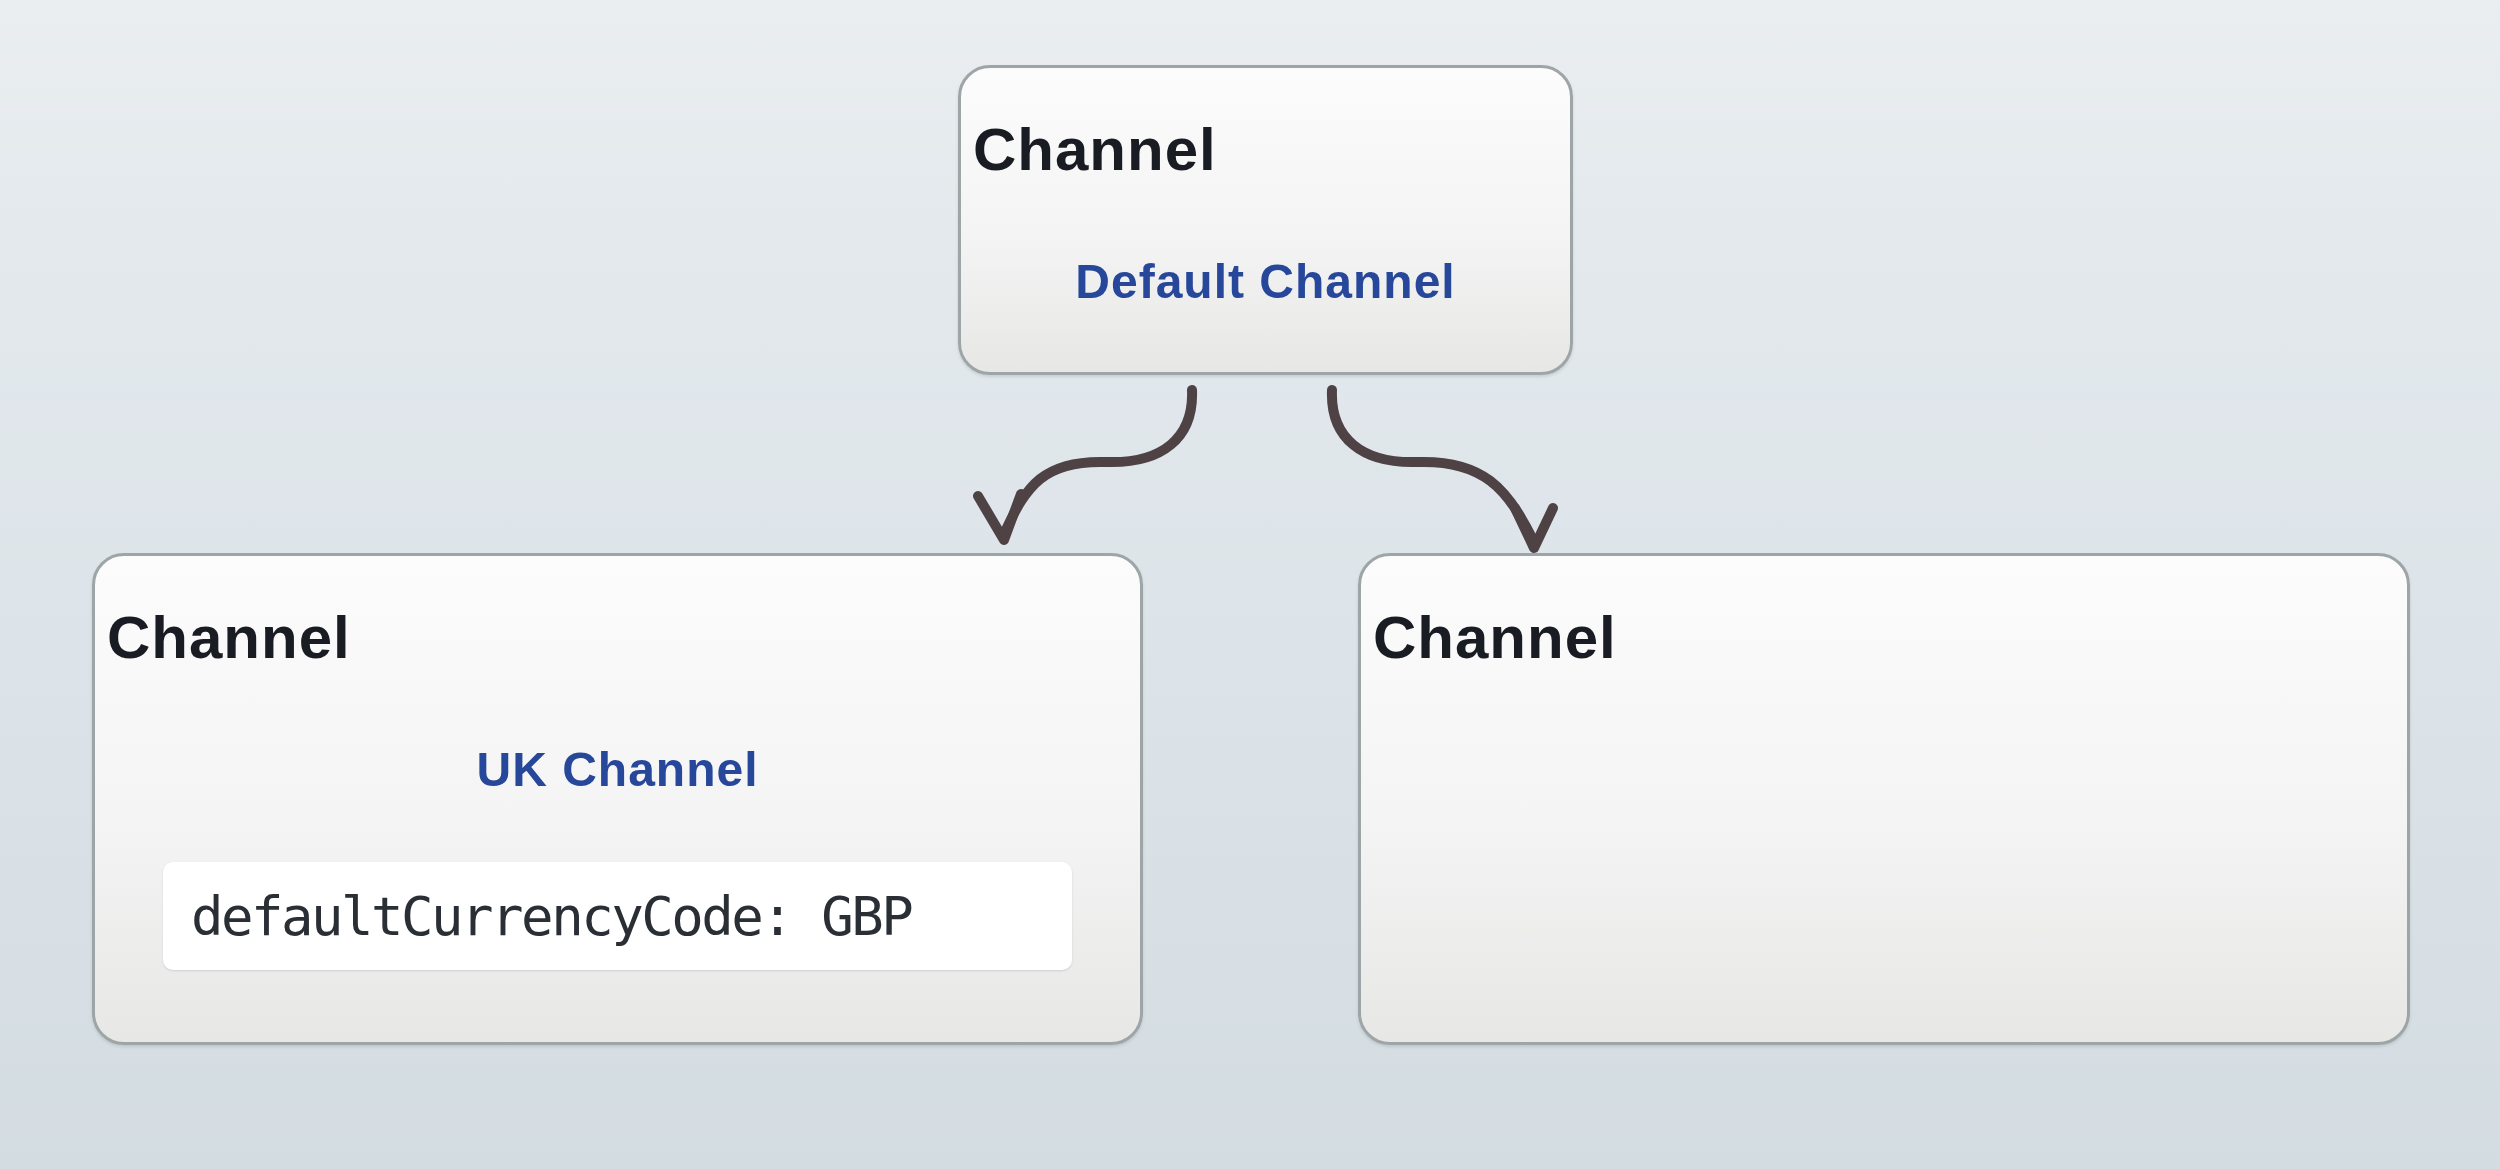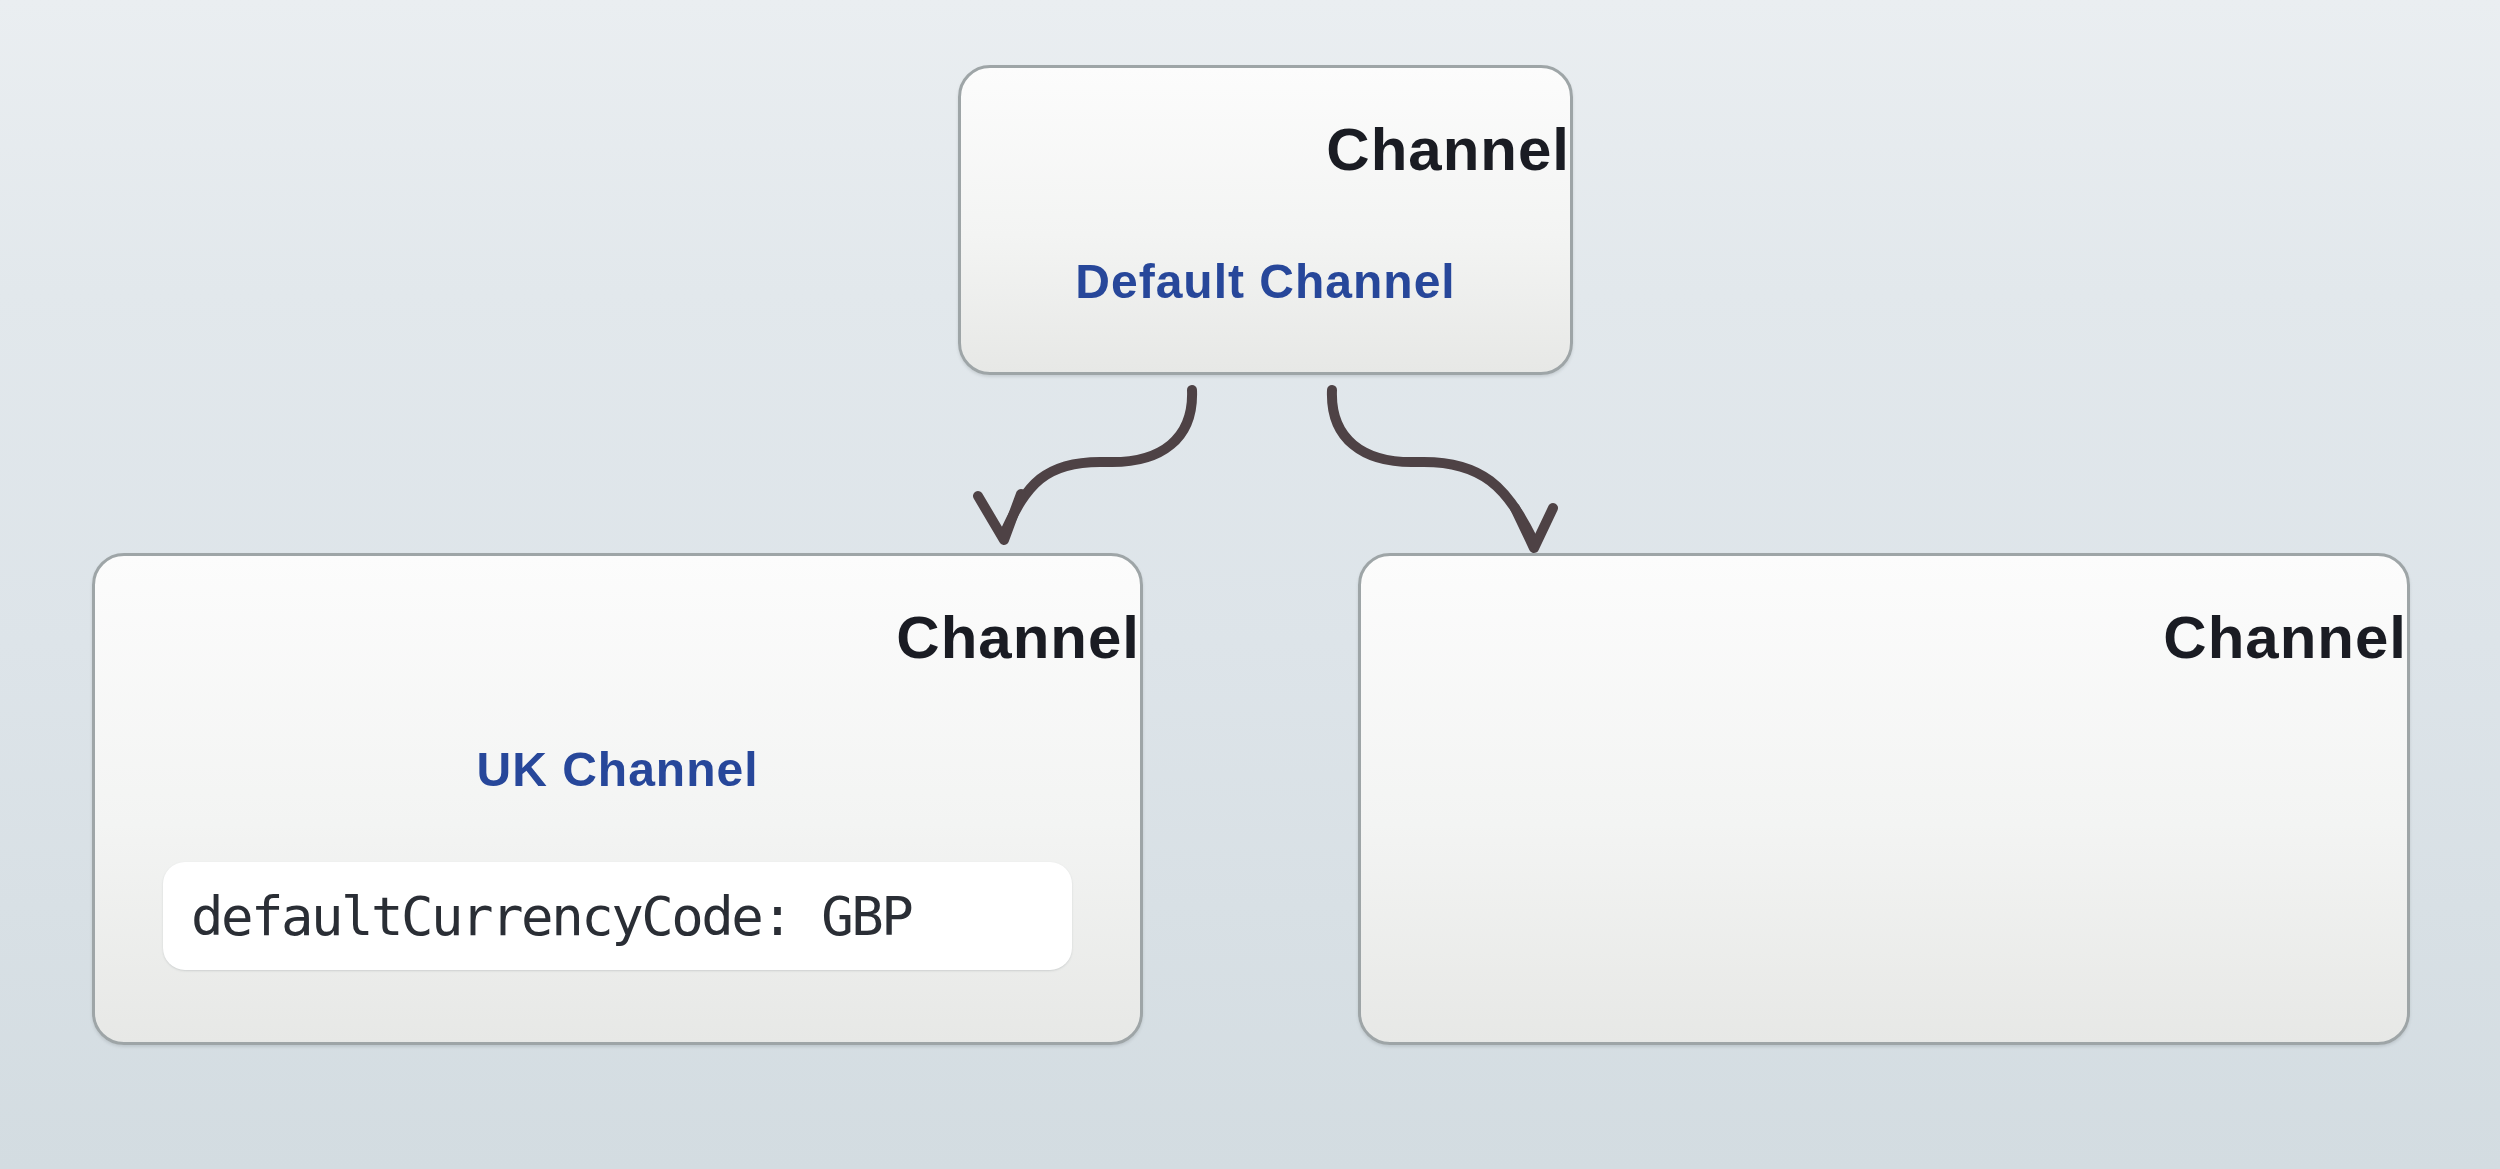--- a/index.html
+++ b/index.html
@@ -17,26 +17,26 @@
   }
   .node {
     position: absolute;
     border: 3px solid #9ea5a7;
     border-radius: 32px;
     background: linear-gradient(180deg, #fcfcfc 0%, #f3f4f3 55%, #e7e8e6 100%);
     box-shadow: 0 2px 3px rgba(90,100,105,0.18);
   }
   .node-type {
     position: absolute;
-    left: 0;
+    left: 12px;
     right: 0;
     top: 52px;
     height: 60px;
     line-height: 60px;
-    text-align: right;
+    text-align: left;
     font-size: 60px;
     font-weight: bold;
     letter-spacing: 1px;
     color: #1a1c23;
   }
   .node-name {
     position: absolute;
     left: 0;
     right: 0;
     top: 180px;
@@ -48,21 +48,21 @@
     letter-spacing: 1px;
     color: #27479a;
   }
   .code-pill {
     position: absolute;
     left: 68px;
     right: 68px;
     top: 306px;
     height: 108px;
     background: #ffffff;
-    border-radius: 22px;
+    border-radius: 10px;
     display: flex;
     align-items: center;
     padding-left: 28px;
     box-sizing: border-box;
     box-shadow: 0 1px 2px rgba(120,128,132,0.25);
   }
   .code-text {
     font-family: "DejaVu Sans Mono", monospace;
     font-size: 54px;
     letter-spacing: -2.5px;

